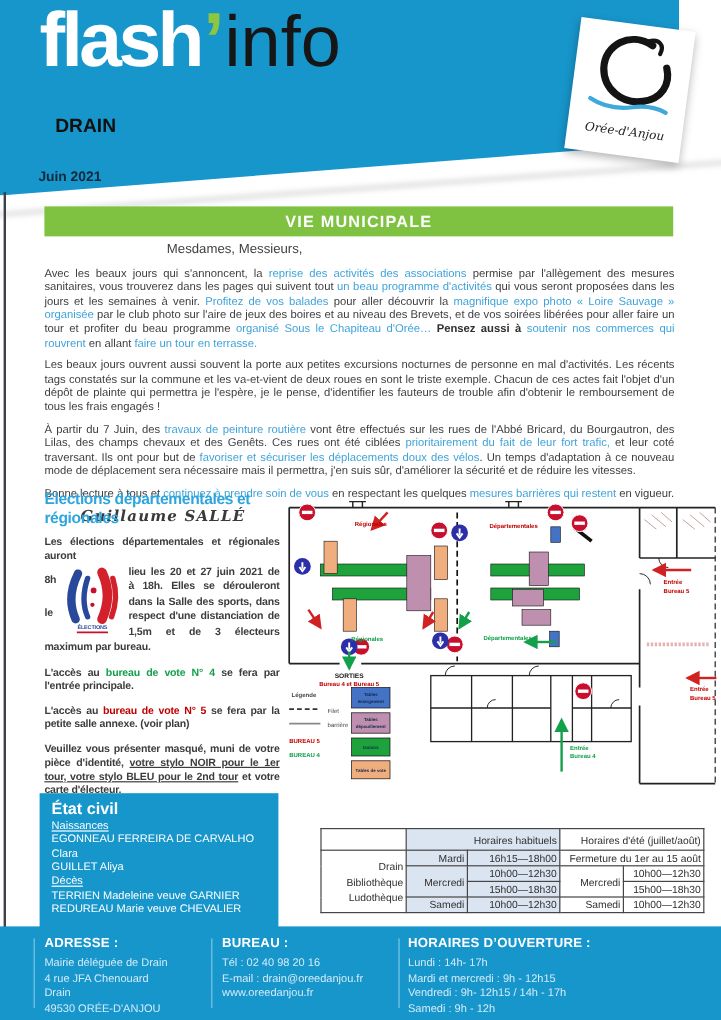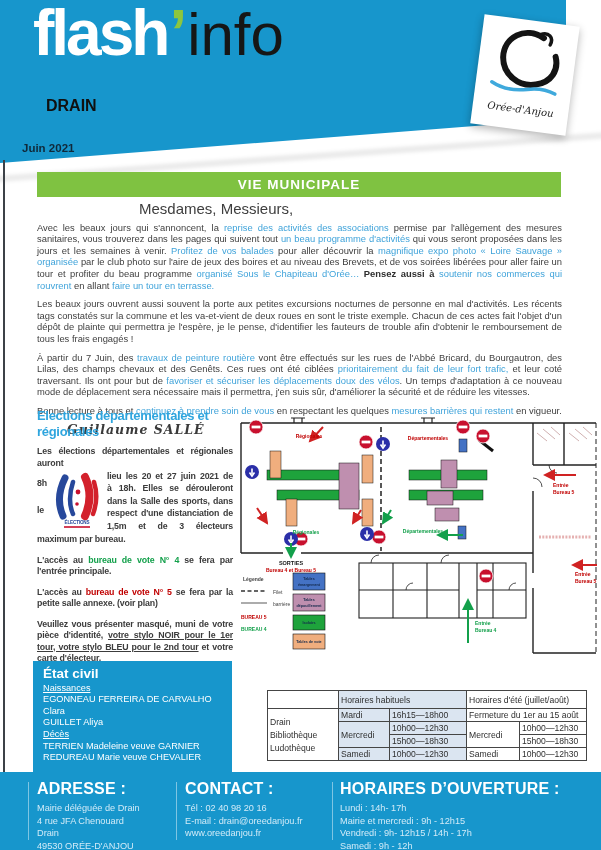--- a/index.html
+++ b/index.html
@@ -9,35 +9,35 @@
   
   .hdr{position:absolute;top:0;left:0;width:566px;height:164px;background:#1796CC;
        clip-path:polygon(0 0,100% 0,100% 119px,0 163px);}
   .hdr-shadow{position:absolute;top:154px;left:-10px;width:640px;height:5px;
        background:rgba(0,0,0,.10);transform:rotate(-4.1deg);filter:blur(2px);}
   .brand{position:absolute;top:-4px;left:33px;white-space:nowrap;}
   .brand .flash{font-size:64px;font-weight:800;letter-spacing:-3px;color:#fff;}
   .brand .apos{font-size:64px;font-weight:800;color:#8DC63F;margin-left:2px;}
   .brand .info{font-size:60px;font-weight:300;color:#161616;letter-spacing:0;}
   .drain{position:absolute;top:97px;left:46px;font-size:16px;font-weight:bold;color:#101010;}
-  .issue-date{position:absolute;top:142px;left:22px;font-size:11.5px;color:#10293a;font-weight:bold;}
+  .issue-date{position:absolute;top:142px;left:32px;font-size:11.5px;color:#10293a;font-weight:bold;}
   .logo-card{position:absolute;top:20px;right:28px;width:96px;height:110px;background:#fff;
        transform:rotate(7.5deg);box-shadow:0 3px 8px rgba(0,0,0,.30);text-align:center;}
   .logo-script{font-family:"DejaVu Serif",serif;font-style:italic;font-size:10px;color:#1c1c1c;margin-top:-6px;}
 
   .left-rule{position:absolute;top:160px;bottom:0;left:3px;width:2px;background:#3c4147;}
 
   
   .banner{position:absolute;top:172px;left:37px;width:524px;height:25px;background:#7FC241;
           color:#fff;font-weight:bold;font-size:13.5px;letter-spacing:1px;text-align:center;line-height:25px;}
 
   
   .letter{position:absolute;top:203px;left:37px;width:525px;font-size:9.4px;line-height:11.6px;text-align:justify;}
   .letter p{margin:0 0 7px 0;}
-  .letter .salut{margin-left:62px;text-align:left;font-size:15px;padding-left:40px;}
+  .letter .salut{margin-left:62px;text-align:left;font-size:11px;padding-left:40px;}
   .blue{color:#3FA3DA;}
   .boldtxt{font-weight:bold;color:#2e2e2e;}
   .g{color:#13A04B;font-weight:bold;}
   .r{color:#C00000;font-weight:bold;}
   .u{font-weight:bold;text-decoration:underline;}
   .signature{margin:6px 0 0 30px;font-family:"DejaVu Serif",serif;font-style:italic;font-weight:bold;
              font-size:12.5px;color:#3a3a3a;letter-spacing:1px;}
 
   
   .elections{position:absolute;top:408px;left:37px;width:196px;font-size:8.8px;font-weight:bold;
@@ -63,31 +63,31 @@
   
   .etat{position:absolute;top:661px;left:33px;width:199px;background:#1796CC;color:#fff;
         padding:7px 10px 9px 10px;box-sizing:border-box;font-size:9.2px;line-height:11.6px;}
   .etat h3{margin:0 0 3px 0;font-size:13.5px;}
   .etat .lbl{text-decoration:underline;}
 
   
   .biblio-h{position:absolute;top:653px;left:287px;width:312px;color:#2FA5DE;font-weight:bold;
             font-size:11px;line-height:15px;letter-spacing:-0.3px;}
   .hours{position:absolute;top:690px;left:267px;border-collapse:collapse;font-size:8.6px;color:#2f2f2f;}
-  .hours td{border:1px solid #454545;text-align:left;padding:1px 2px;}
+  .hours td{border:1px solid #454545;text-align:right;padding:1px 2px;}
   .hours .shade{background:#dbe5f1;}
   .hours .rowlabel{width:66px;}
   .hours .rowlabel div{margin:3px 0;}
   .c-day{width:46px;margin-left:28px;} .c-hr{width:72px;} .c-day2{width:48px;} .c-hr2{width:62px;}
   .hdr-row td{height:15px;}
 
   
   .footer{position:absolute;top:772px;left:0;width:601px;height:78px;background:#1796CC;color:#fff;}
   .fcol{position:absolute;top:8px;}
-  .fcol h4{margin:0 0 4px 0;font-size:16px;letter-spacing:0.2px;}
+  .fcol h4{margin:0 0 4px 0;font-size:11px;letter-spacing:0.2px;}
   .fcol div{font-size:9.2px;line-height:12.5px;color:#d2ebf8;}
   .fsep{position:absolute;top:10px;width:1px;height:58px;background:rgba(255,255,255,.45);}
 </style>
 </head>
 <body>
 
 <div class="page">
 
   <div class="hdr-shadow"></div>
   <header class="hdr">
@@ -344,27 +344,27 @@
     <div class="fsep" style="left:176px"></div>
     <div class="fsep" style="left:332px"></div>
     <div class="fcol" style="left:37px;width:132px">
       <h4>ADRESSE :</h4>
       <div>Mairie déléguée de Drain</div>
       <div>4 rue JFA Chenouard</div>
       <div>Drain</div>
       <div>49530 ORÉE-D'ANJOU</div>
     </div>
     <div class="fcol" style="left:185px;width:142px">
-      <h4>CONTACT :</h4>
+      <h4>BUREAU :</h4>
       <div>Tél : 02 40 98 20 16</div>
       <div>E-mail : drain@oreedanjou.fr</div>
       <div>www.oreedanjou.fr</div>
     </div>
     <div class="fcol" style="left:340px;width:230px">
       <h4>HORAIRES D’OUVERTURE :</h4>
       <div>Lundi : 14h- 17h</div>
-      <div>Mairie et mercredi : 9h - 12h15</div>
+      <div>Mardi et mercredi : 9h - 12h15</div>
       <div>Vendredi : 9h- 12h15 / 14h - 17h</div>
       <div>Samedi : 9h - 12h</div>
     </div>
   </footer>
 
 </div>
 
 </body></html>

